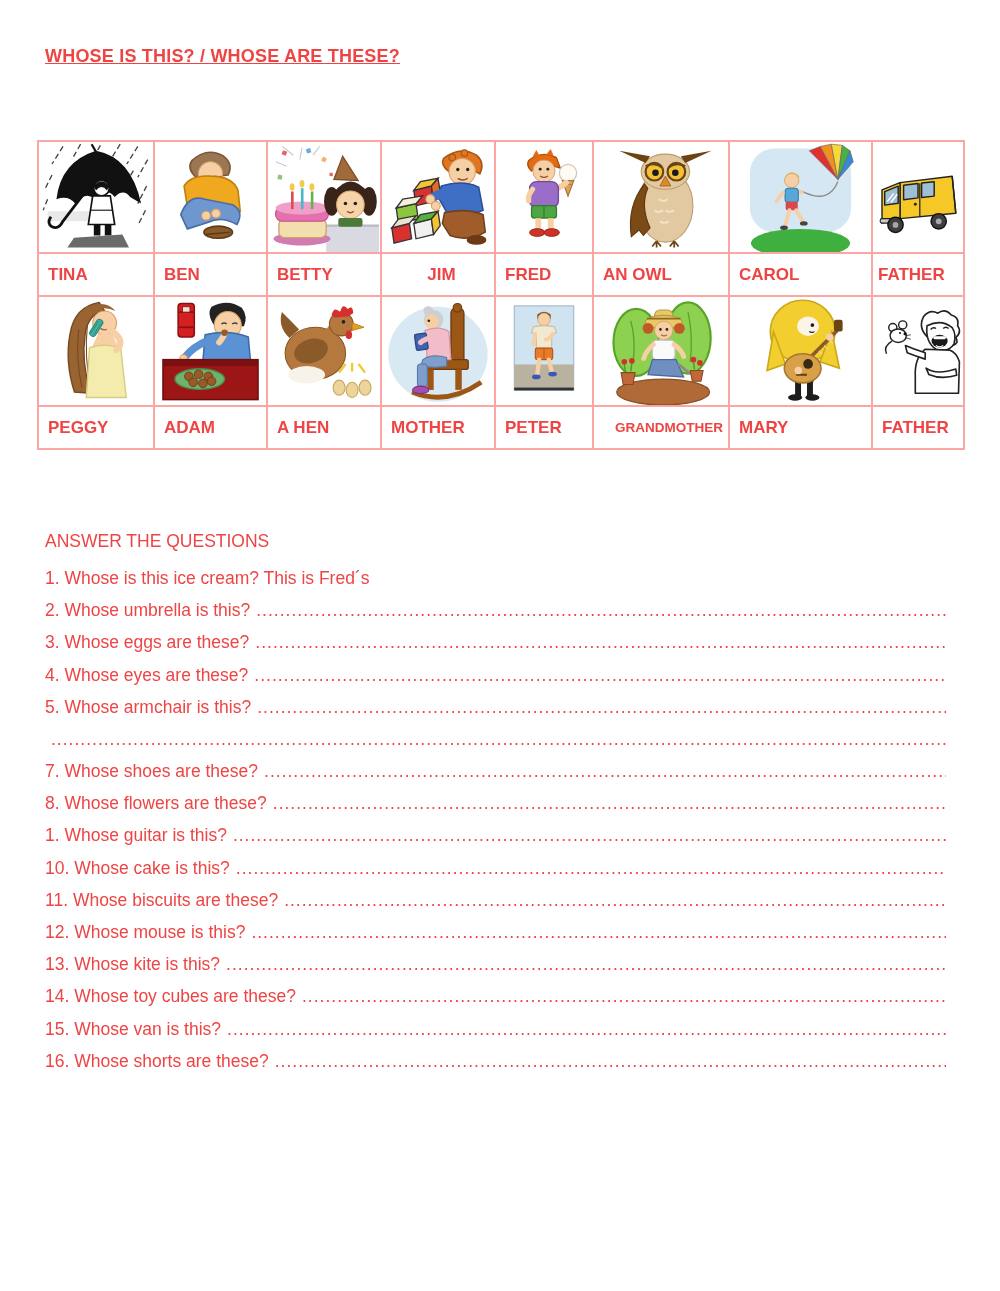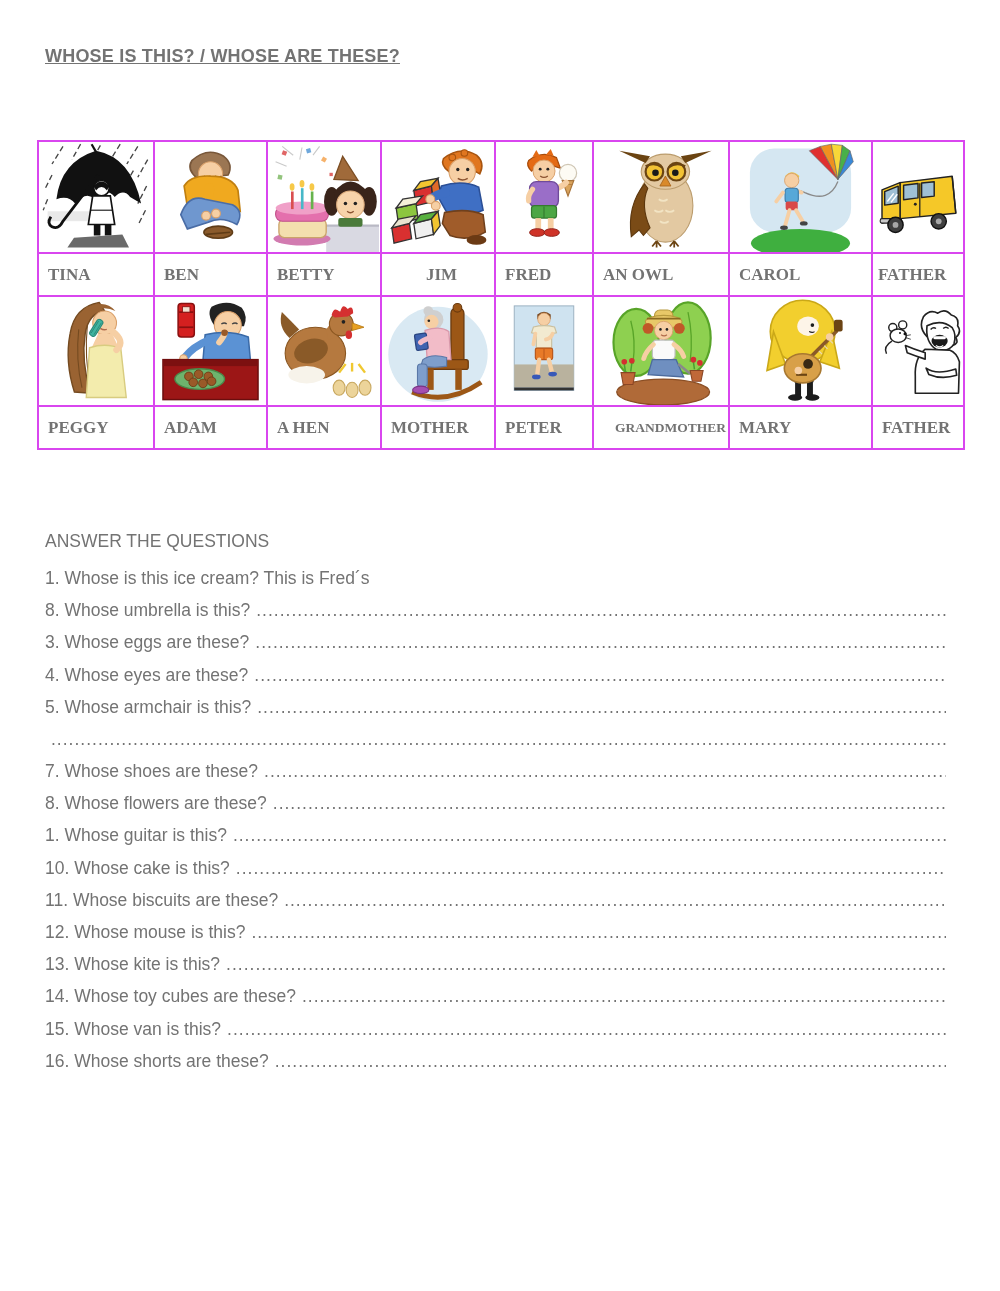--- a/index.html
+++ b/index.html
@@ -1,28 +1,28 @@
 <!DOCTYPE html>
 <html><head>
 <meta charset="utf-8">
 <style>
   html,body { margin:0; padding:0; background:#ffffff; }
   .sheet {
     position:relative; width:1000px; height:1291px; background:#ffffff;
-    font-family:"Liberation Sans", sans-serif; color:#737373; overflow:hidden;
+    font-family:"Liberation Sans", sans-serif; color:#ef4444; overflow:hidden;
   }
   .title {
     position:absolute; left:45px; top:46px; margin:0;
     font-size:18px; font-weight:bold; text-decoration:underline; letter-spacing:.2px;
   }
   table.cards {
     position:absolute; left:37px; top:140px; width:926px;
     border-collapse:collapse; table-layout:fixed;
   }
-  table.cards td { border:2px solid #d946ef; padding:0; background:#fff; overflow:hidden;font-family:Liberation Serif, serif; }
+  table.cards td { border:2px solid #fca5a5; padding:0; background:#fff; overflow:hidden; }
   tr.pics1 td { height:110px; }
   tr.pics2 td { height:108px; }
   tr.names td {
     height:41px; font-weight:bold; font-size:17px; vertical-align:middle;
     padding:0 2px 0 9px; white-space:nowrap;
   }
   tr.names td.small { font-size:13.5px; padding-left:21px; }
   td svg { display:block; width:100%; height:100%; }
   .qsection { position:absolute; left:45px; top:531px; width:901px; }
   .qheading {
@@ -469,21 +469,21 @@
   </tbody>
     </table>
 
   <div class="qsection">
     <div class="qheading">ANSWER THE QUESTIONS</div>
 
     <div class="qline">
       <span class="qtext">1. Whose is this ice cream? This is Fred´s</span>
     </div>
     <div class="qline">
-      <span class="qtext">8. Whose umbrella is this?</span>
+      <span class="qtext">2. Whose umbrella is this?</span>
       <span class="leader">........................................................................................................................................................................................................................................................................................................</span>
     </div>
     <div class="qline">
       <span class="qtext">3. Whose eggs are these?</span>
       <span class="leader">........................................................................................................................................................................................................................................................................................................</span>
     </div>
     <div class="qline">
       <span class="qtext">4. Whose eyes are these?</span>
       <span class="leader">........................................................................................................................................................................................................................................................................................................</span>
     </div>

